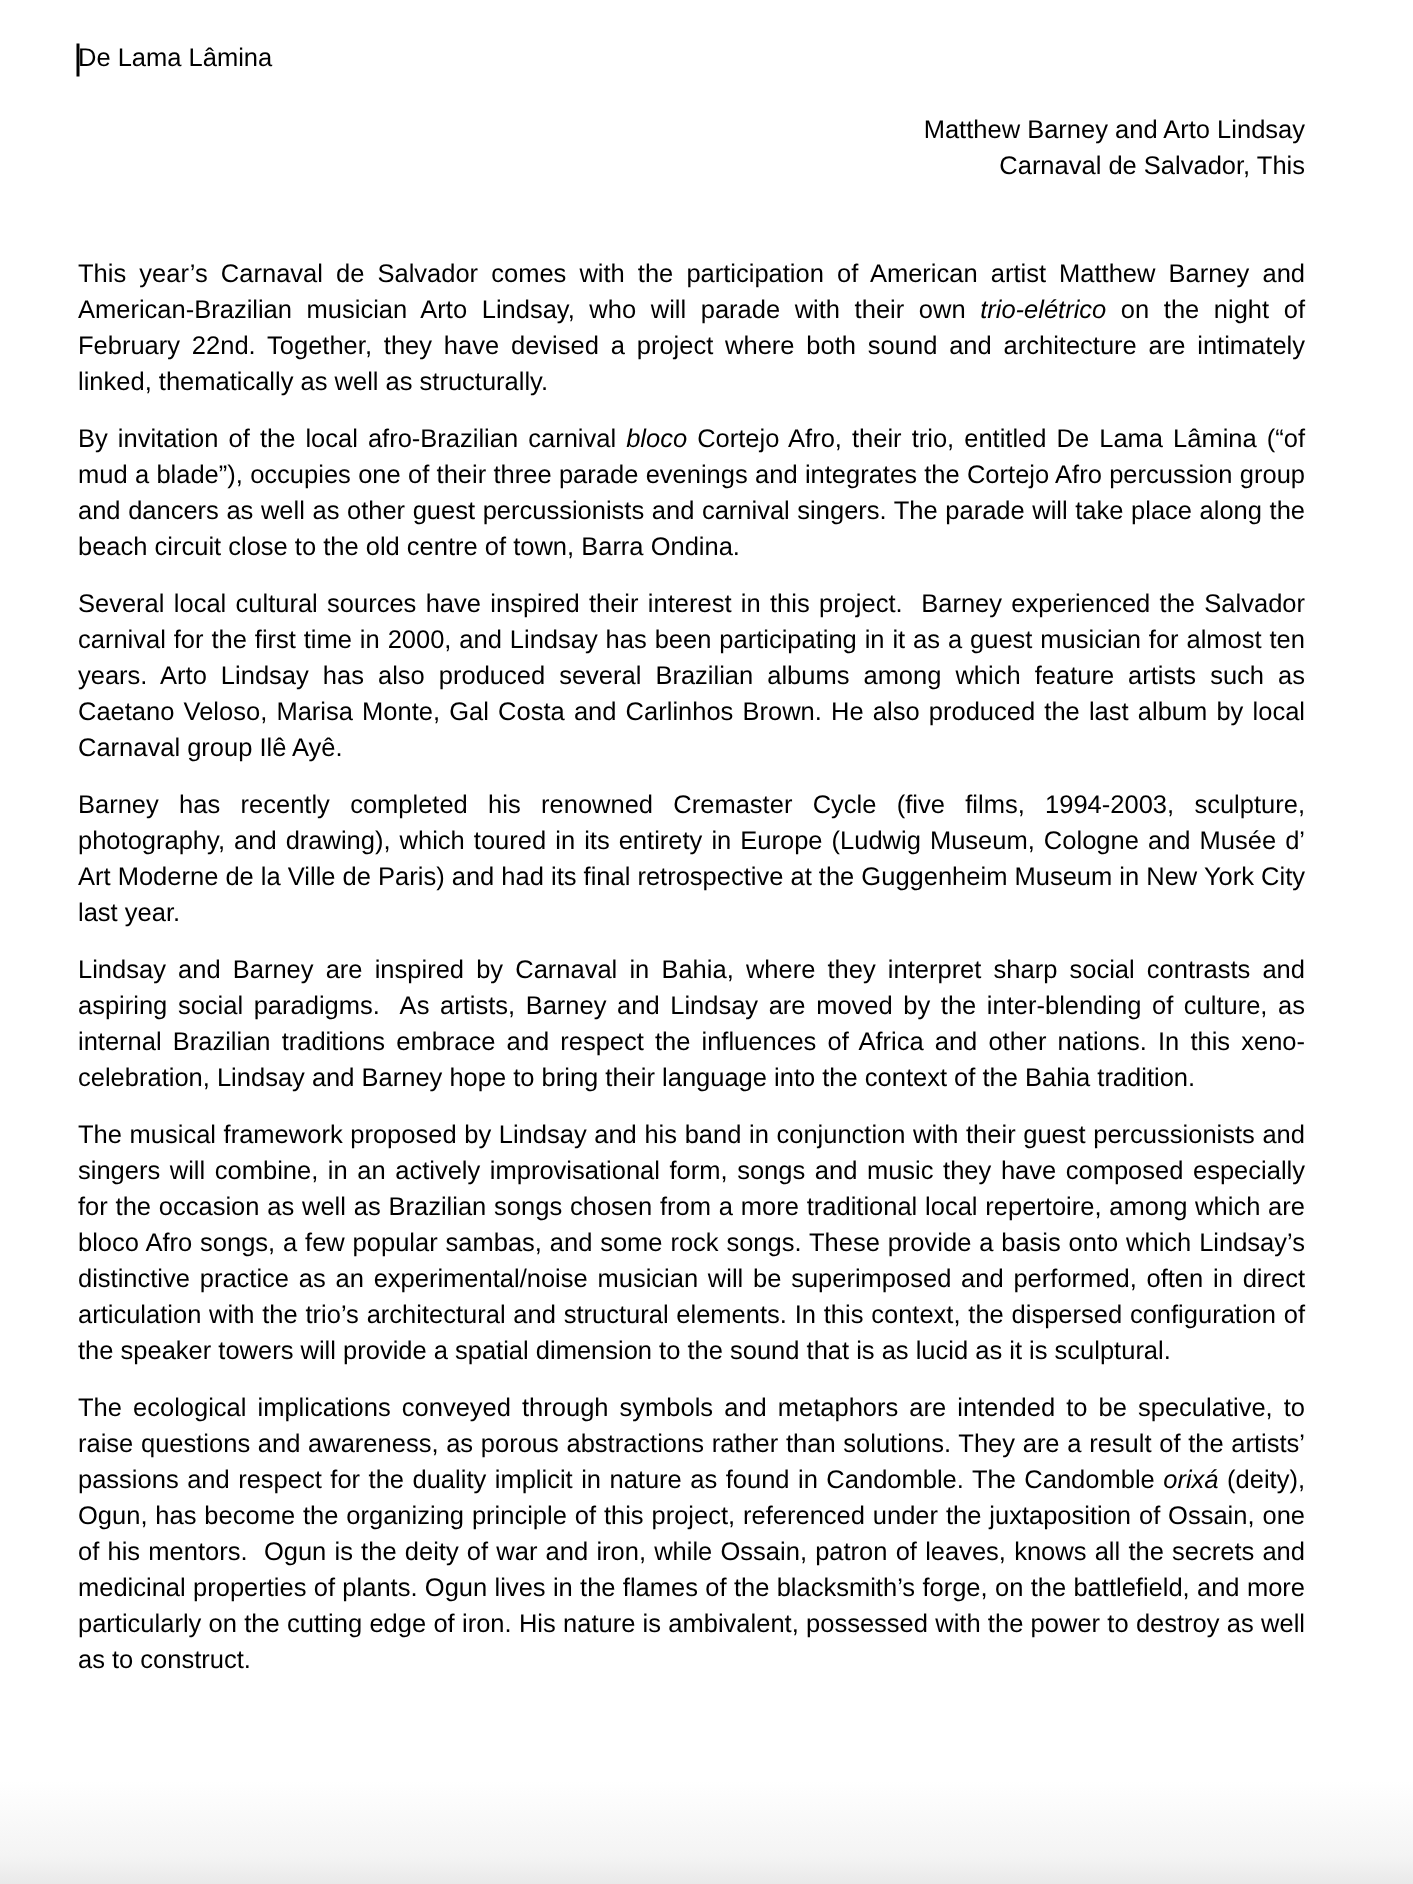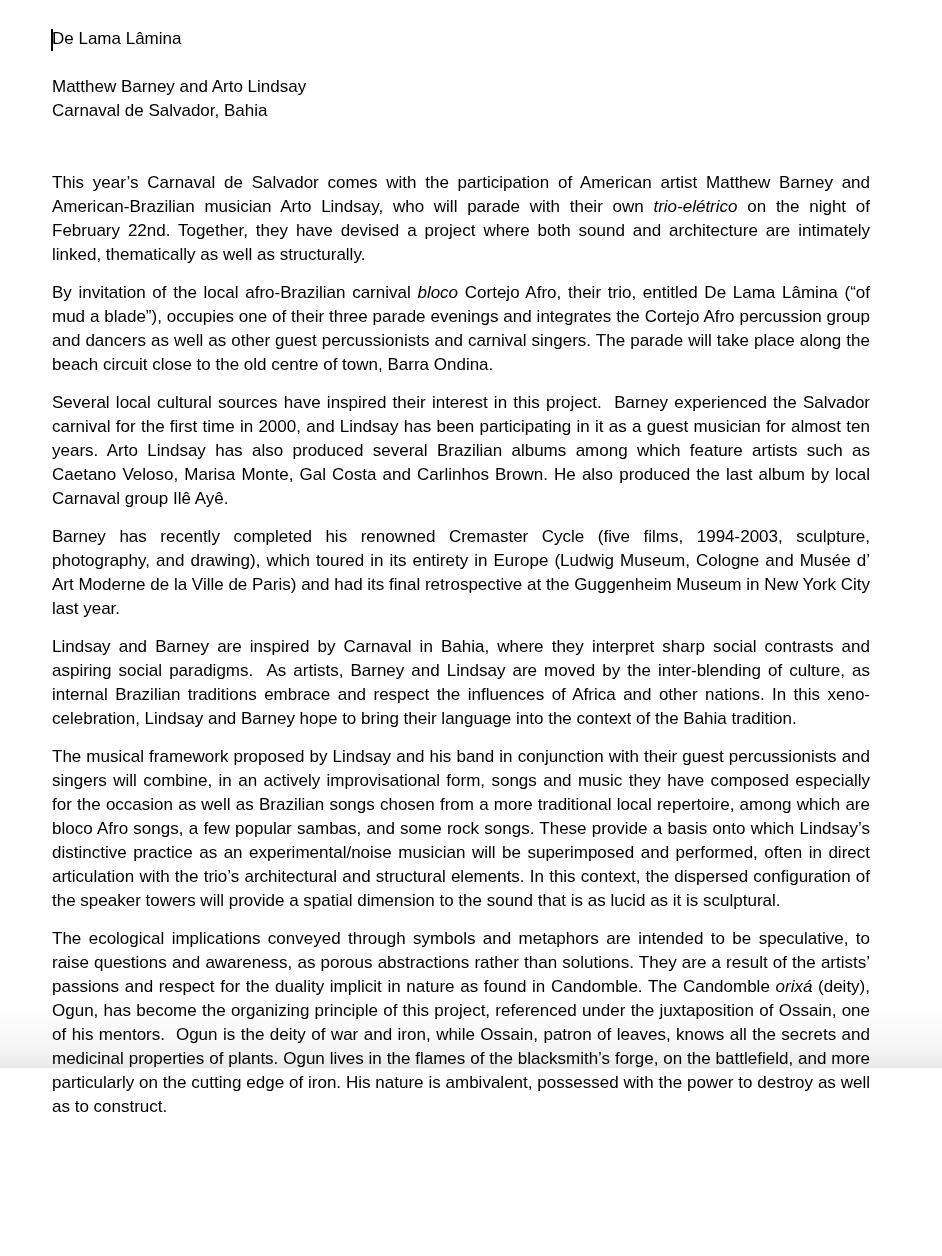--- a/index.html
+++ b/index.html
@@ -10,21 +10,21 @@
   body {
     width: 942px;
     height: 1256px;
     overflow: hidden;
     font-family: "Liberation Sans", "DejaVu Sans", sans-serif;
     color: #000000;
   }
   .page {
     position: relative;
     width: 942px;
-    height: 1068px;
+    height: 1256px;
     box-sizing: border-box;
     padding: 27px 72px 0 52px;
     background: linear-gradient(180deg,
       #ffffff 0%,
       #ffffff 94.5%,
       #f4f4f4 98.5%,
       #e9e9e9 100%);
     font-size: 17px;
     line-height: 24px;
   }
@@ -37,20 +37,21 @@
     background: #000000;
   }
   .doc-title {
     margin: 0 0 24px 0;
     font-size: 17px;
     font-weight: normal;
     line-height: 24px;
   }
   .byline {
     margin: 0 0 48px 0;
+    text-align: right;
   }
   .byline div {
     line-height: 24px;
   }
   .text-body p {
     margin: 0 0 14px 0;
     text-align: justify;
   }
   .text-body p em {
     font-style: italic;
@@ -60,21 +61,21 @@
 </head>
 <body>
 
 <div class="page">
   <span class="caret"></span>
 
   <h1 class="doc-title">De Lama Lâmina</h1>
 
   <div class="byline">
     <div>Matthew Barney and Arto Lindsay</div>
-    <div>Carnaval de Salvador, Bahia</div>
+    <div>Carnaval de Salvador, This</div>
   </div>
 
   <div class="text-body">
       <p><span>This year’s Carnaval de Salvador comes with the participation of American artist Matthew Barney and American-Brazilian musician Arto Lindsay, who will parade with their own </span><em>trio-elétrico</em><span> on the night of February 22nd. Together, they have devised a project where both sound and architecture are intimately linked, thematically as well as structurally.</span></p>
       <p><span>By invitation of the local afro-Brazilian carnival </span><em>bloco</em><span> Cortejo Afro, their trio, entitled De Lama Lâmina (“of mud a blade”), occupies one of their three parade evenings and integrates the Cortejo Afro percussion group and dancers as well as other guest percussionists and carnival singers. The parade will take place along the beach circuit close to the old centre of town, Barra Ondina.</span></p>
       <p><span>Several local cultural sources have inspired their interest in this project.&nbsp; Barney experienced the Salvador carnival for the first time in 2000, and Lindsay has been participating in it as a guest musician for almost ten years. Arto Lindsay has also produced several Brazilian albums among which feature artists such as Caetano Veloso, Marisa Monte, Gal Costa and Carlinhos Brown. He also produced the last album by local Carnaval group Ilê Ayê.</span></p>
       <p><span>Barney has recently completed his renowned Cremaster Cycle (five films, 1994-2003, sculpture, photography, and drawing), which toured in its entirety in Europe (Ludwig Museum, Cologne and Musée d’ Art Moderne de la Ville de Paris) and had its final retrospective at the Guggenheim Museum in New York City last year.</span></p>
       <p><span>Lindsay and Barney are inspired by Carnaval in Bahia, where they interpret sharp social contrasts and aspiring social paradigms.&nbsp; As artists, Barney and Lindsay are moved by the inter-blending of culture, as internal Brazilian traditions embrace and respect the influences of Africa and other nations. In this xeno-celebration, Lindsay and Barney hope to bring their language into the context of the Bahia tradition.</span></p>
       <p><span>The musical framework proposed by Lindsay and his band in conjunction with their guest percussionists and singers will combine, in an actively improvisational form, songs and music they have composed especially for the occasion as well as Brazilian songs chosen from a more traditional local repertoire, among which are bloco Afro songs, a few popular sambas, and some rock songs. These provide a basis onto which Lindsay’s distinctive practice as an experimental/noise musician will be superimposed and performed, often in direct articulation with the trio’s architectural and structural elements. In this context, the dispersed configuration of the speaker towers will provide a spatial dimension to the sound that is as lucid as it is sculptural.</span></p>
       <p><span>The ecological implications conveyed through symbols and metaphors are intended to be speculative, to raise questions and awareness, as porous abstractions rather than solutions. They are a result of the artists’ passions and respect for the duality implicit in nature as found in Candomble. The Candomble </span><em>orixá</em><span> (deity), Ogun, has become the organizing principle of this project, referenced under the juxtaposition of Ossain, one of his mentors.&nbsp; Ogun is the deity of war and iron, while Ossain, patron of leaves, knows all the secrets and medicinal properties of plants. Ogun lives in the flames of the blacksmith’s forge, on the battlefield, and more particularly on the cutting edge of iron. His nature is ambivalent, possessed with the power to destroy as well as to construct.</span></p>

